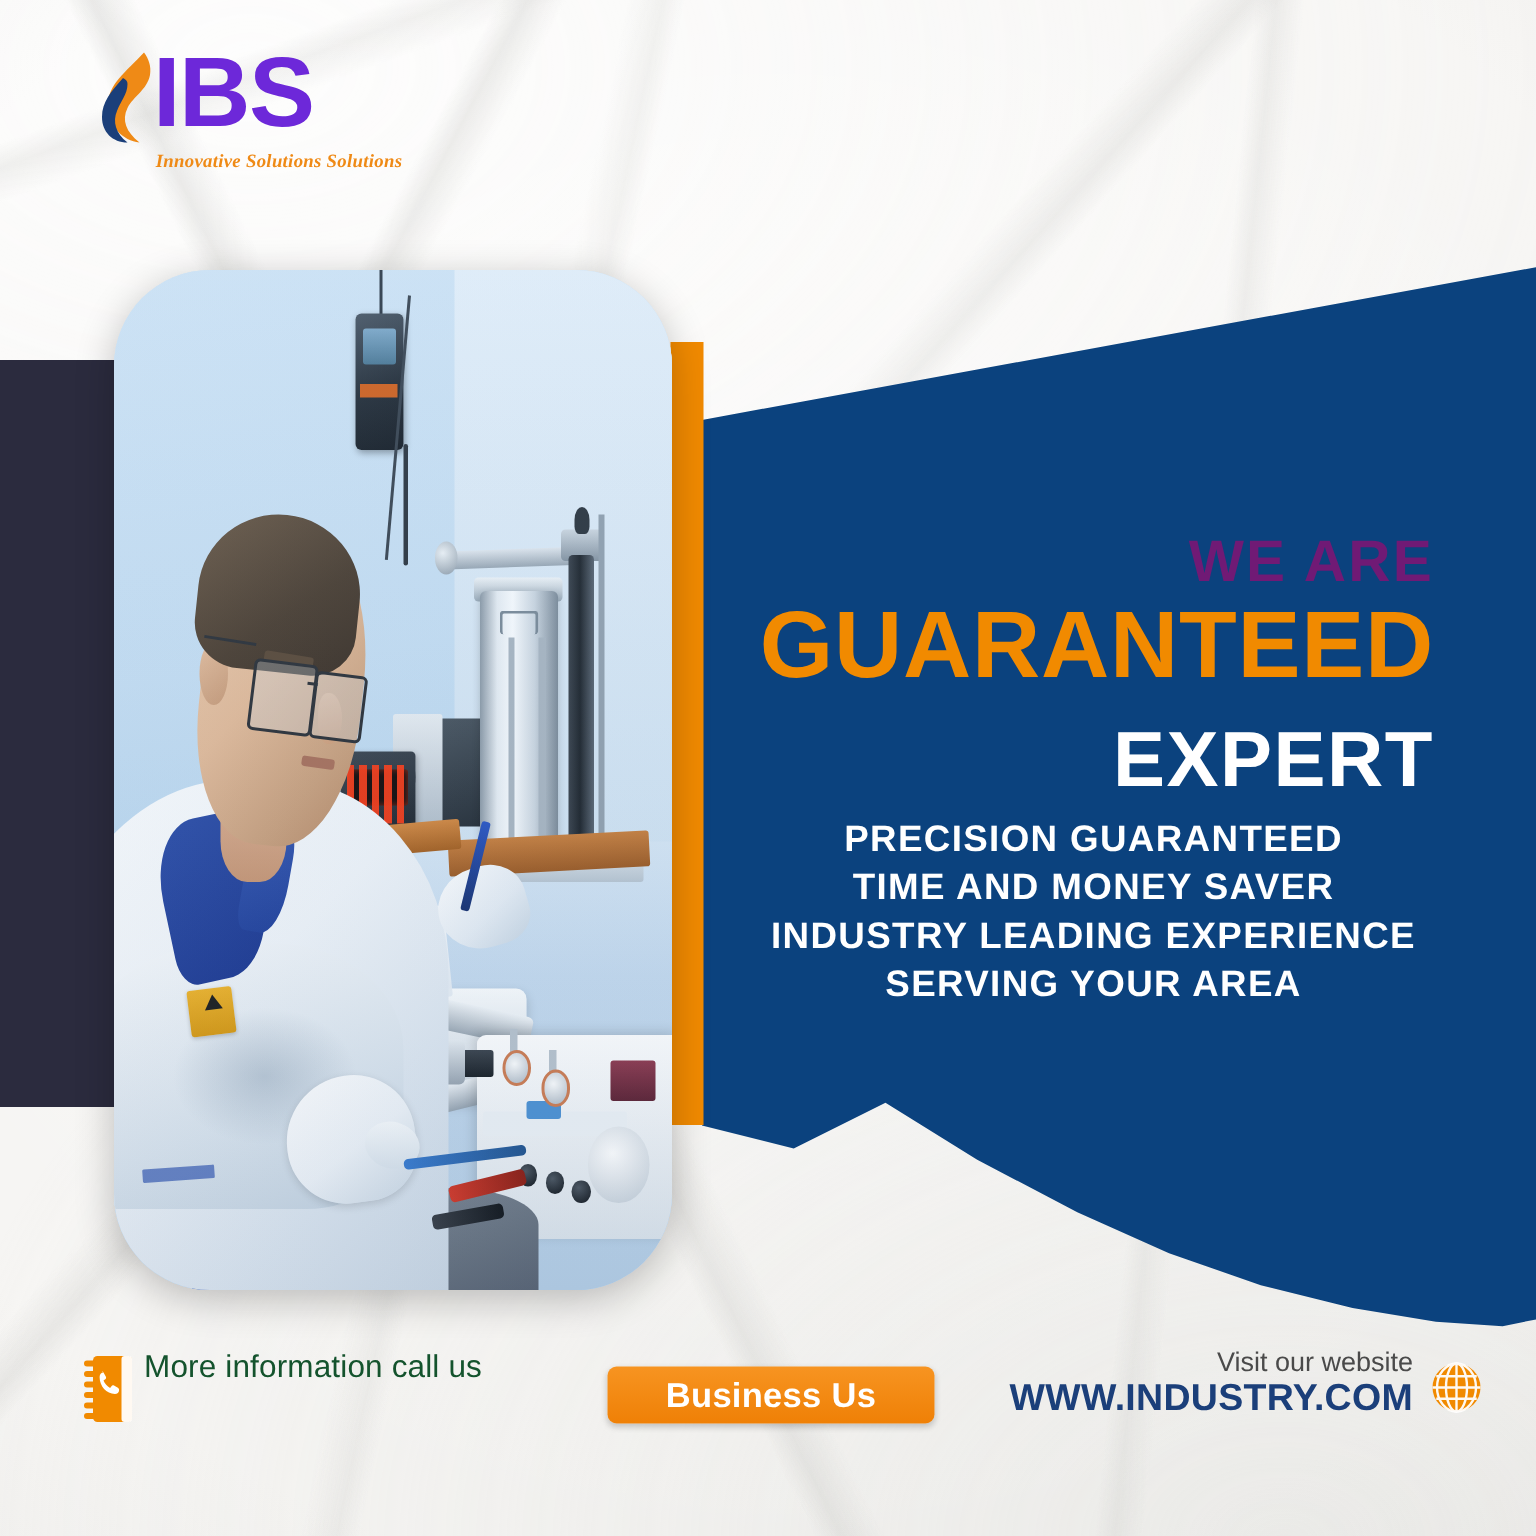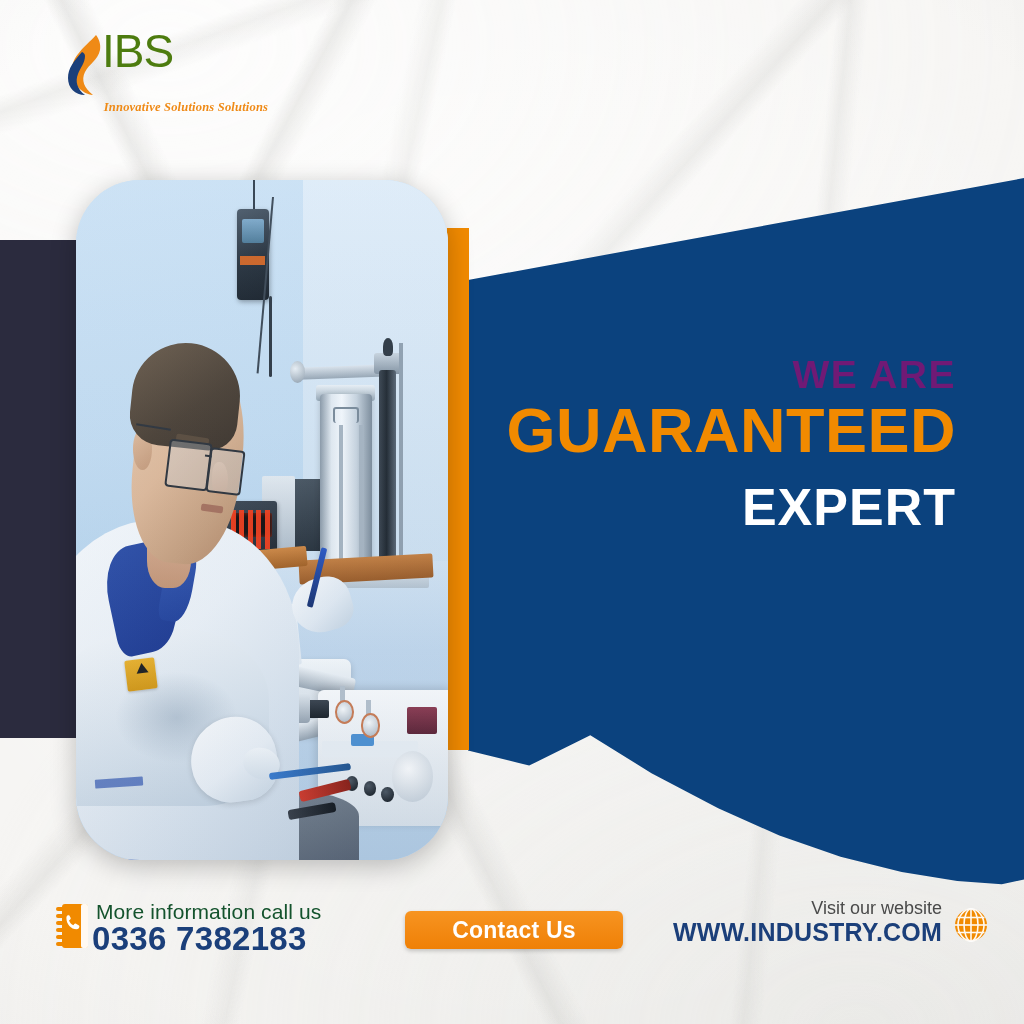--- a/index.html
+++ b/index.html
@@ -224,22 +224,22 @@
   .lead-blk{position:absolute;left:57%;top:92%;width:13%;height:1.5%;border-radius:3px;
     background:linear-gradient(90deg,#3a4048,#14181d);transform:rotate(-10deg);}
   .lead-blue{position:absolute;left:52%;top:86.5%;width:22%;height:1.1%;border-radius:3px;
     background:linear-gradient(90deg,#3b7dd0,#23558f);transform:rotate(-7deg);}
 
   .photo-tint{position:absolute;inset:0;background:linear-gradient(180deg,rgba(150,195,235,.10),rgba(40,80,130,.07));}
 
   
   .logo{position:absolute;left:66px;top:28px;width:240px;height:92px;}
   .logo-flame{position:absolute;left:0;top:6px;width:46px;height:62px;}
-  .logo-ibs{position:absolute;left:36px;top:0;font-size:46px;font-weight:normal;letter-spacing:-1px;
-    color:#4d7c0f;line-height:1;font-family:"Liberation Sans",sans-serif;}
+  .logo-ibs{position:absolute;left:36px;top:0;font-size:66px;font-weight:bold;letter-spacing:-1px;
+    color:#6d28d9;line-height:1;font-family:"Liberation Sans",sans-serif;}
   .logo-tag{position:absolute;left:4px;top:72px;width:232px;text-align:center;
     font-size:12.5px;font-weight:bold;font-style:italic;color:#ef8a16;
     font-family:"Liberation Serif",serif;letter-spacing:.2px;}
 
   
   .headline{position:absolute;right:68px;top:355px;width:470px;text-align:right;}
   .h-weare{font-size:39px;font-weight:bold;color:#701a75;letter-spacing:1.5px;line-height:1;}
   .h-main{font-size:63px;font-weight:bold;color:#f18a00;letter-spacing:.5px;line-height:1.08;margin-top:2px;}
   .h-sub{font-size:52px;font-weight:bold;color:#ffffff;letter-spacing:1px;line-height:1.05;margin-top:16px;}
 
@@ -388,38 +388,43 @@
       <div class="photo-tint"></div>
     </div>
   </div>
 
   <div class="headline">
     <div class="h-weare">WE ARE</div>
     <div class="h-main">GUARANTEED</div>
     <div class="h-sub">EXPERT</div>
   </div>
 
+  <div class="bullets">
+    <div>PRECISION GUARANTEED</div>
+    <div>TIME AND MONEY SAVER</div>
+    <div>INDUSTRY LEADING EXPERIENCE</div>
+    <div>SERVING YOUR AREA</div>
+  </div>
 
   <div class="phone-block">
     <svg class="phone-icon" viewBox="0 0 32 44">
       <rect x="6" y="0" width="26" height="44" rx="3" fill="#f18a00"></rect>
       <rect x="0" y="3" width="8" height="4" rx="2" fill="#f18a00"></rect>
       <rect x="0" y="10" width="8" height="4" rx="2" fill="#f18a00"></rect>
       <rect x="0" y="17" width="8" height="4" rx="2" fill="#f18a00"></rect>
       <rect x="0" y="24" width="8" height="4" rx="2" fill="#f18a00"></rect>
       <rect x="0" y="31" width="8" height="4" rx="2" fill="#f18a00"></rect>
       <rect x="0" y="38" width="8" height="4" rx="2" fill="#f18a00"></rect>
       <rect x="25" y="0" width="7" height="44" rx="2" fill="#ffffff" opacity="0.95"></rect>
       <path d="M13 11c-1.6 0-2.6 1.3-2.6 3 0 6.2 4.6 11.3 10.2 11.3 1.6 0 2.8-1.1 2.8-2.7 0-.6-.3-1.1-.8-1.4l-2.6-1.5c-.6-.3-1.3-.2-1.7.4l-.9 1.2c-1.9-.9-3.6-2.8-4.4-4.9l1.2-.9c.5-.4.7-1.1.4-1.7l-1.4-2.5c-.3-.6-.8-.9-1.4-.9z" fill="#ffffff"></path>
     </svg>
     <div class="phone-label">More information call us</div>
-    <div class="phone-num">0336 7382183</div>
-  </div>
-
-  <div class="cta">Contact Us</div>
+  </div>
+
+  <div class="cta">Business Us</div>
 
   <div class="web-block">
     <div class="web-label">Visit our website</div>
     <div class="web-url">WWW.INDUSTRY.COM</div>
     <svg class="globe-icon" viewBox="0 0 42 42">
       <circle cx="21" cy="21" r="16" fill="#f18a00"></circle>
       <g stroke="#ffffff" stroke-width="1.6" fill="none" opacity="0.95">
         <ellipse cx="21" cy="21" rx="7" ry="16"></ellipse>
         <ellipse cx="21" cy="21" rx="13" ry="16"></ellipse>
         <line x1="5" y1="21" x2="37" y2="21"></line>

